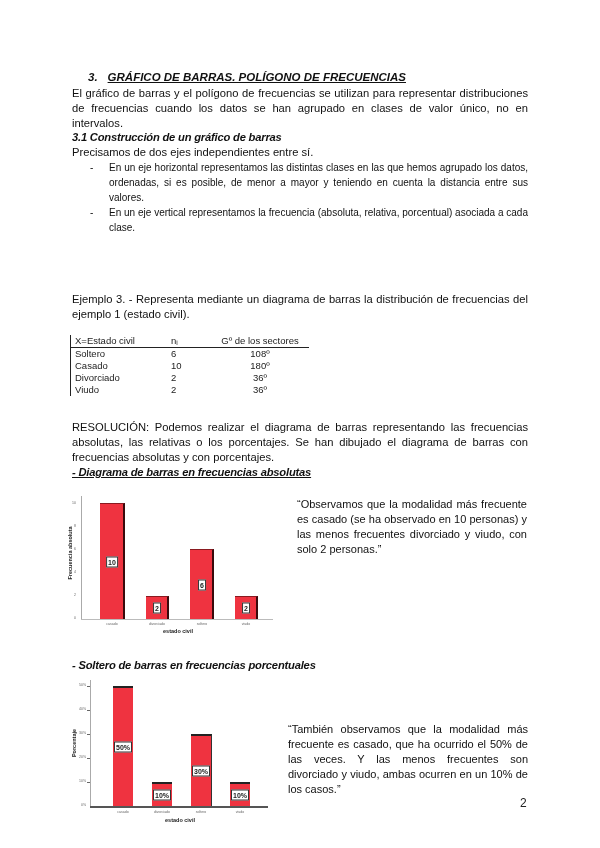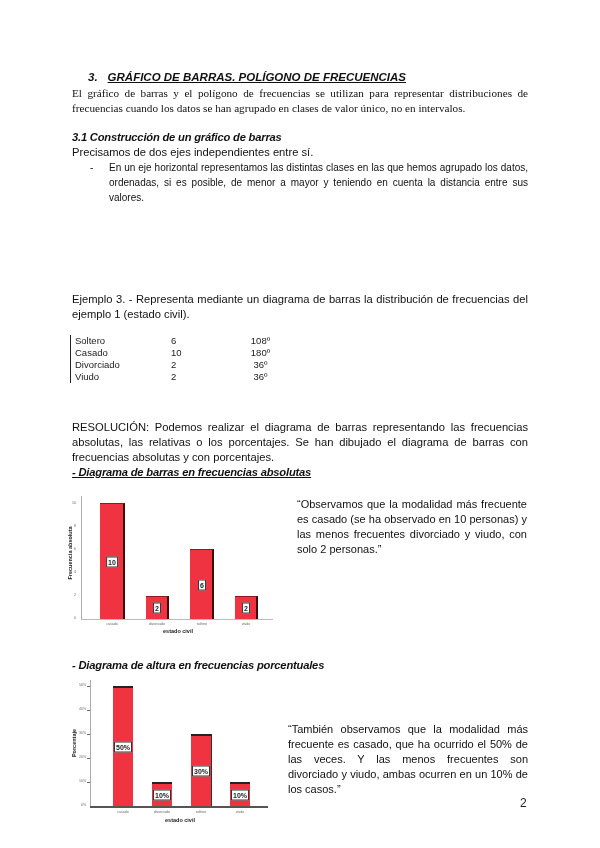--- a/index.html
+++ b/index.html
@@ -33,33 +33,39 @@
   .y-title { position: absolute; font-size: 5.5px; font-weight: bold; color: #222; transform: rotate(-90deg); transform-origin: center; white-space: nowrap; }
   .page-num { position: absolute; left: 520px; top: 796px; font-size: 12px; color: #222; }
 </style>
 </head>
 <body>
 
 <div class="abs heading">
   <span class="num">3.</span><span class="ttl">GRÁFICO DE BARRAS. POLÍGONO DE FRECUENCIAS</span>
 </div>
 
-<div class="abs p" style="left:72px; top:86px; width:456px;font-family:Liberation Serif, serif;">El gráfico de barras y el polígono de frecuencias se utilizan para representar distribuciones de frecuencias cuando los datos se han agrupado en clases de valor único, no en intervalos.</div>
+<div class="abs p" style="left:72px; top:86px; width:456px;">El gráfico de barras y el polígono de frecuencias se utilizan para representar distribuciones de frecuencias cuando los datos se han agrupado en clases de valor único, no en intervalos.</div>
 
 <div class="abs subhead" style="left:72px; top:131px;font-style:italic;">3.1 Construcción de un gráfico de barras</div>
 <div class="abs p" style="left:72px; top:145px;">Precisamos de dos ejes independientes entre sí.</div>
 
 <ul class="abs dash" style="left:72px; top:160px; width:456px;">
   <li>En un eje horizontal representamos las distintas clases en las que hemos agrupado los datos, ordenadas, si es posible, de menor a mayor y teniendo en cuenta la distancia entre sus valores.</li>
+  <li>En un eje vertical representamos la frecuencia (absoluta, relativa, porcentual) asociada a cada clase.</li>
 </ul>
 
 <div class="abs p" style="left:72px; top:292px; width:456px;">Ejemplo 3. - Representa mediante un diagrama de barras la distribución de frecuencias del ejemplo 1 (estado civil).</div>
 
 <table class="abs freq" style="left:70px; top:335px;">
   <tbody>
+      <tr class="hdr">
+    <td class="c1">X=Estado civil</td>
+    <td class="c2">nᵢ</td>
+    <td class="c3">Gº de los sectores</td>
+  </tr>
   <tr>
     <td class="c1">Soltero</td>
     <td class="c2">6</td>
     <td class="c3">108º</td>
   </tr>
   <tr>
     <td class="c1">Casado</td>
     <td class="c2">10</td>
     <td class="c3">180º</td>
   </tr>
@@ -103,21 +109,21 @@
 
   <div class="cat-label" style="left:50px; top:132px;">casado</div>
   <div class="cat-label" style="left:95px; top:132px;">divorciado</div>
   <div class="cat-label" style="left:140px; top:132px;">soltero</div>
   <div class="cat-label" style="left:184px; top:132px;">viudo</div>
   <div class="x-title" style="left:116px; top:138px;">estado civil</div>
 </div>
 
 <div class="abs quote" style="left:297px; top:497px; width:230px;">“Observamos que la modalidad más frecuente es casado (se ha observado en 10 personas) y las menos frecuentes divorciado y viudo, con solo 2 personas.”</div>
 
-<div class="abs subhead" style="left:72px; top:659px;">- Diagrama de altura en frecuencias porcentuales</div>
+<div class="abs subhead" style="left:72px; top:659px;">- Soltero de barras en frecuencias porcentuales</div>
 
 <div class="chart" style="left:62px; top:676px; width:218px; height:155px;">
   <div class="y-title" style="left:-18px; top:64px; width:60px; text-align:center;">Porcentaje</div>
   <div class="axis-y" style="left:28px; top:4px; height:127px;"></div>
   <div class="axis-x" style="left:28px; top:130px; width:178px;"></div>
 
   <div class="tick" style="left:10px; top:127px;">0%</div>
   <div class="tick" style="left:10px; top:103px;">10%</div>
   <div class="tick" style="left:10px; top:79px;">20%</div>
   <div class="tick" style="left:10px; top:55px;">30%</div>

